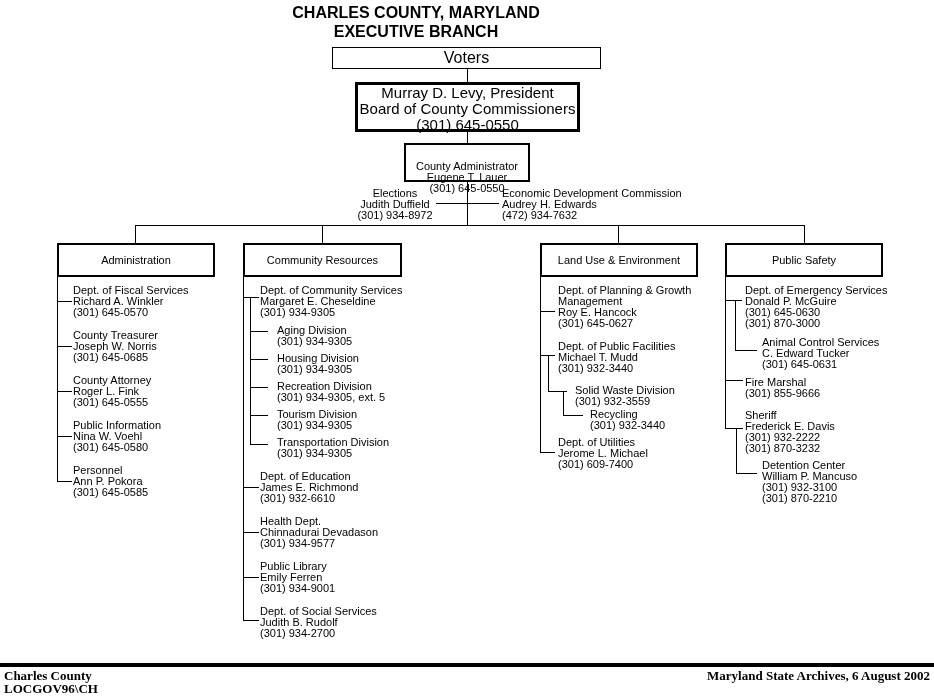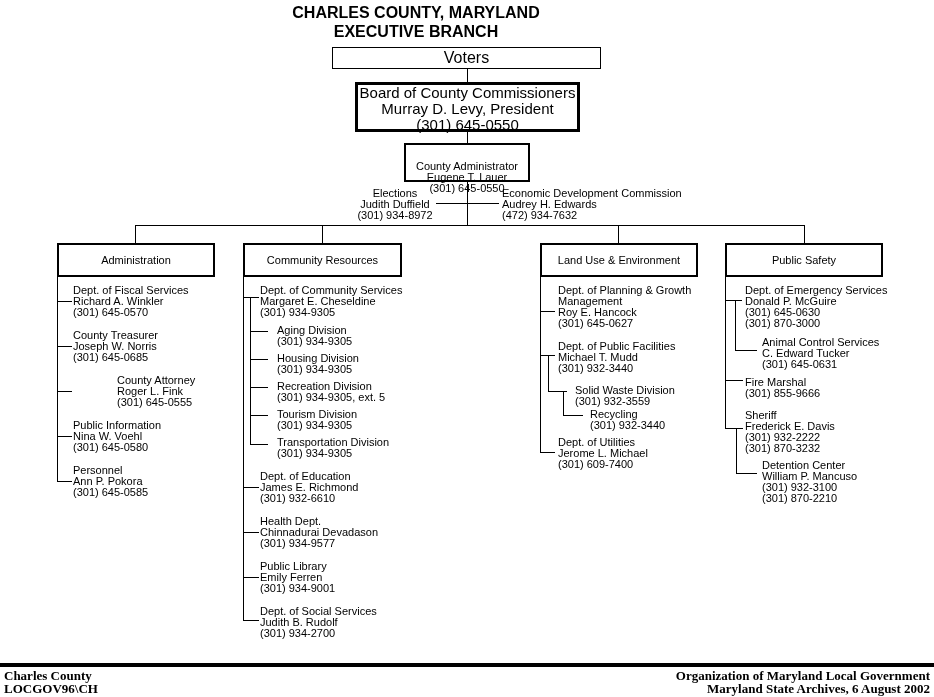--- a/index.html
+++ b/index.html
@@ -24,22 +24,22 @@
 
 <div class="title-line" style="top:4px;">CHARLES COUNTY, MARYLAND</div>
 <div class="title-line" style="top:23px;">EXECUTIVE BRANCH</div>
 
 <div class="box" style="left:332px;top:47px;width:269px;height:22px;border-width:1px;">
   <div style="font-size:16px;line-height:20px;text-align:center;">Voters</div>
 </div>
 
 <div class="box" style="left:355px;top:82px;width:225px;height:50px;border-width:3px;">
   <div class="bigbox-text" style="padding-top:0px;">
+    <div>Murray D. Levy, President</div>
     <div>Board of County Commissioners</div>
-    <div>Murray D. Levy, President</div>
     <div>(301) 645-0550</div>
   </div>
 </div>
 
 <div class="box" style="left:404px;top:143px;width:126px;height:39px;">
   <div class="medbox-text" style="padding-top:16px;">
     <div>County Administrator</div>
     <div>Eugene T. Lauer</div>
     <div>(301) 645-0550</div>
   </div>
@@ -89,21 +89,21 @@
 <div class="t" style="left:73px;top:285px;">
   <div>Dept. of Fiscal Services</div>
   <div>Richard A. Winkler</div>
   <div>(301) 645-0570</div>
 </div>
 <div class="t" style="left:73px;top:330px;">
   <div>County Treasurer</div>
   <div>Joseph W. Norris</div>
   <div>(301) 645-0685</div>
 </div>
-<div class="t" style="left:73px;top:375px;margin-left:44px;">
+<div class="t" style="left:73px;top:375px;">
   <div>County Attorney</div>
   <div>Roger L. Fink</div>
   <div>(301) 645-0555</div>
 </div>
 <div class="t" style="left:73px;top:420px;">
   <div>Public Information</div>
   <div>Nina W. Voehl</div>
   <div>(301) 645-0580</div>
 </div>
 <div class="t" style="left:73px;top:465px;">
@@ -241,15 +241,14 @@
   <div>(301) 932-3100</div>
   <div>(301) 870-2210</div>
 </div>
 
 <div class="abs" style="left:0;top:663px;width:934px;height:4px;background:#000;"></div>
 <div class="abs serif" style="left:4px;top:669px;">
   <div>Charles County</div>
   <div>LOCGOV96\CH</div>
 </div>
 <div class="abs serif" style="right:4px;top:669px;text-align:right;">
-  <div>Organization of Maryland Local Government</div>
   <div>Maryland State Archives, 6 August 2002</div>
 </div>
 
 </body></html>

